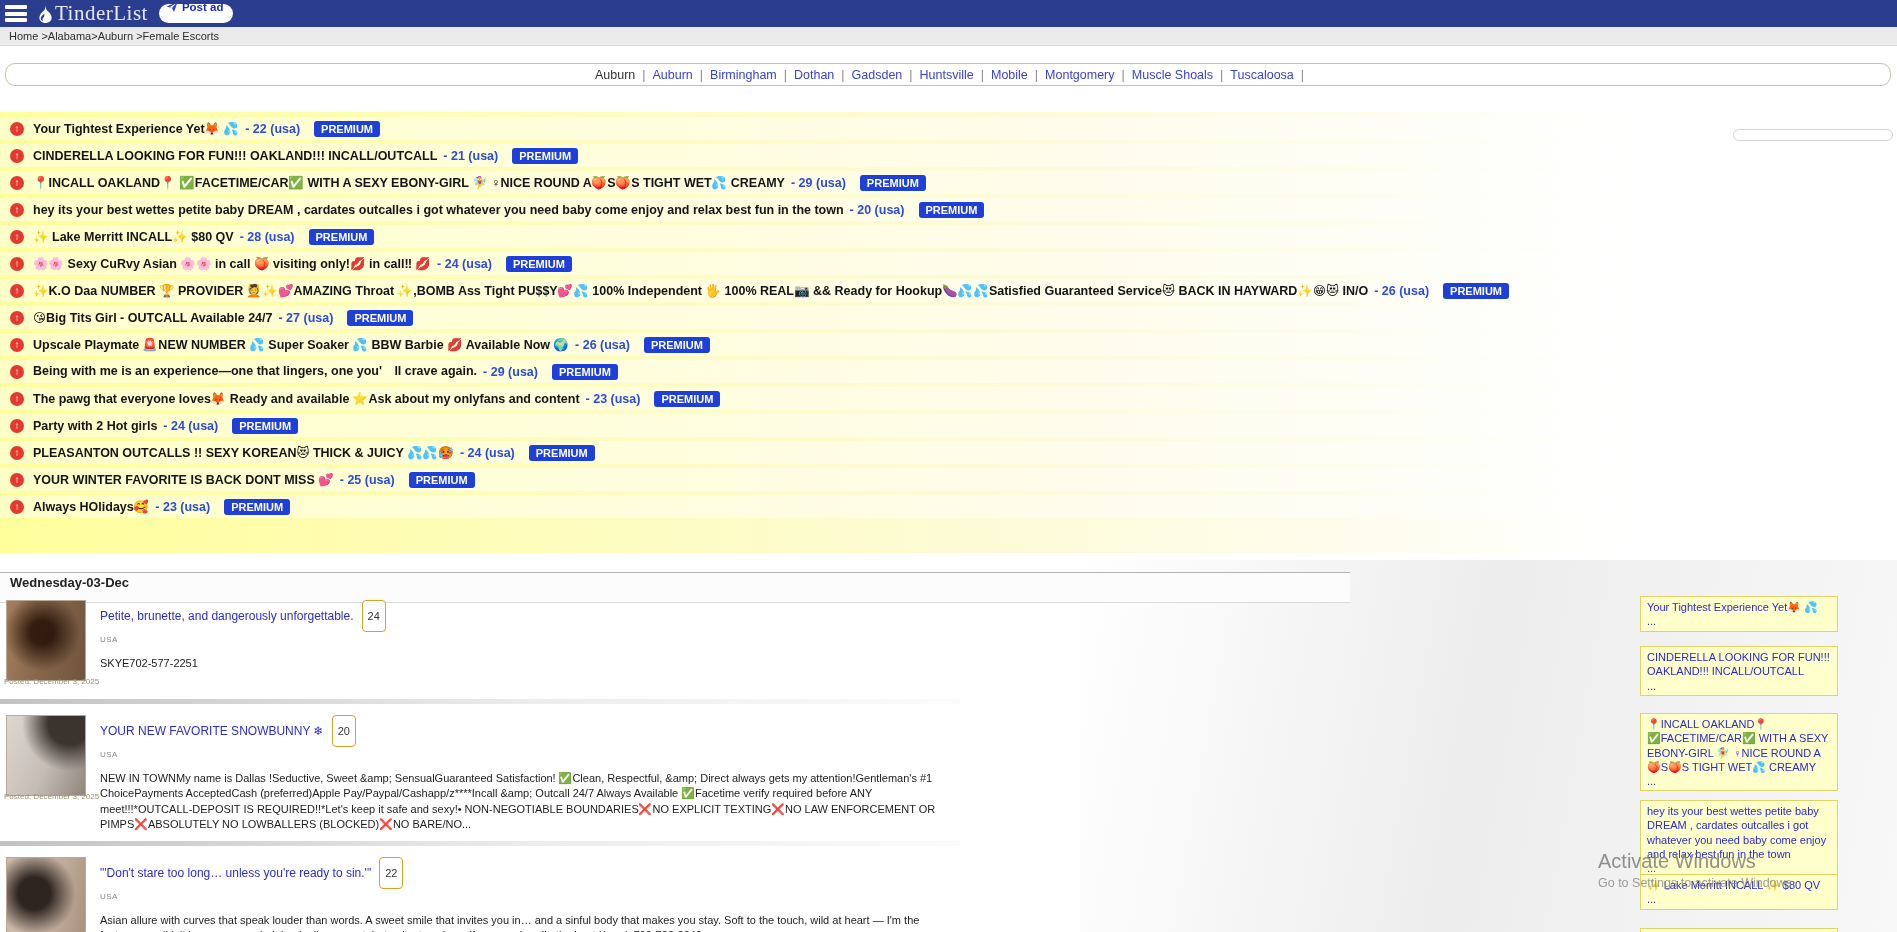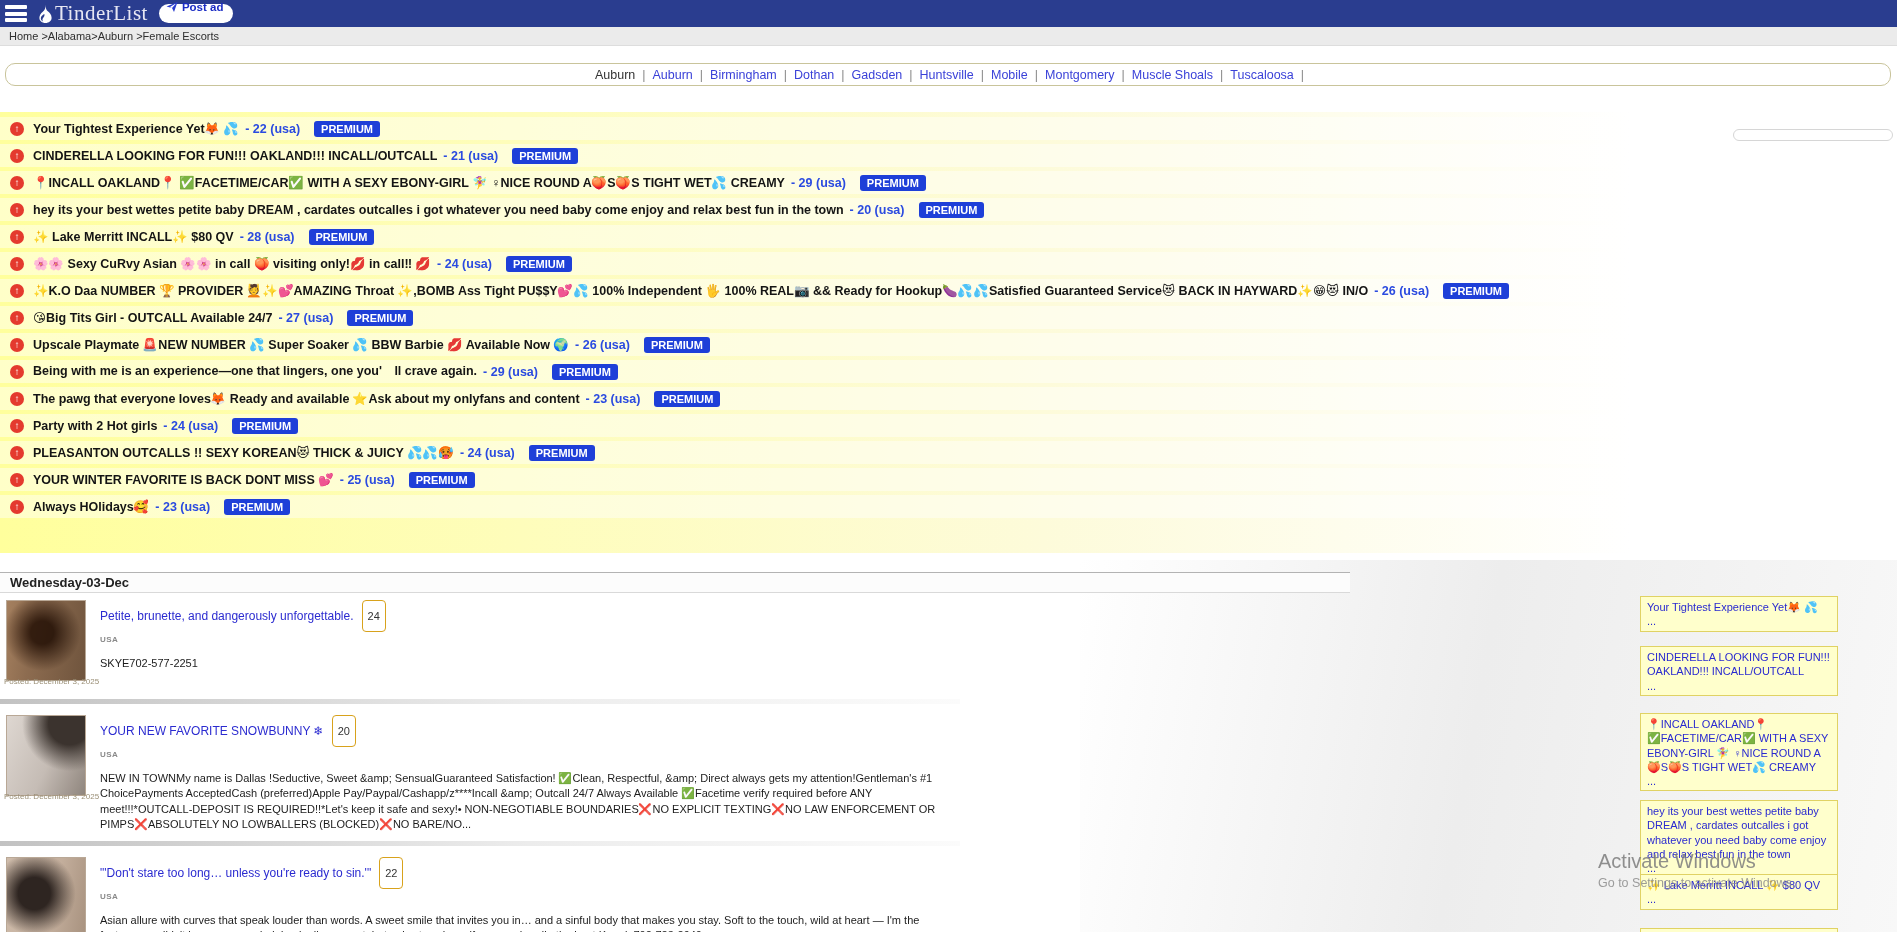--- a/index.html
+++ b/index.html
@@ -33,31 +33,31 @@
   .premium-heading { font-size:13.5px; font-weight:700; color:#111; padding:3px 0 8px 8px; }
   .prow { display:flex; align-items:center; height:23px; margin-bottom:4px; padding-left:10px; background:rgba(255,255,255,0.45); cursor:pointer; }
   .up-icon { flex:0 0 auto; width:14px; height:14px; border-radius:50%; background:#e43a2e; color:#fff; font-size:10px; font-weight:700; line-height:14px; text-align:center; margin-right:9px; }
   .ptitle { font-weight:700; font-size:12.5px; color:#141414; white-space:nowrap; }
   .page-label { color:#2b4be0; font-weight:700; font-size:12.5px; margin-left:6px; white-space:nowrap; }
   .pbadge { background:#1e3fd8; color:#fff; font-weight:700; font-size:11px; padding:2px 7px; border-radius:3px; margin-left:14px; white-space:nowrap; }
 
   .mini-box { position:absolute; left:1733px; top:129px; width:160px; height:12px; background:#fff; border:1px solid #d6d6d6; border-radius:6px; }
 
   
-  .datehead { position:absolute; top:572px; left:0; width:1350px; height:21px; background:#fcfcfc; border-top:1px solid #b3b3b3; border-bottom:1px solid #d9d9d9; font-size:13px; font-weight:600; color:#222; line-height:19px; padding-left:10px; }
+  .datehead { position:absolute; top:572px; left:0; width:1350px; height:31px; background:#fcfcfc; border-top:1px solid #b3b3b3; border-bottom:1px solid #d9d9d9; font-size:13px; font-weight:600; color:#222; line-height:19px; padding-left:10px; }
   .listwrap { position:absolute; top:597px; left:0; width:960px; }
   .listing { position:relative; padding:3px 0 2px 100px; }
   .thumb { position:absolute; left:6px; top:3px; width:80px; height:81px; border:1px solid #b9a896; cursor:pointer; }
   .thumb-1 { background:linear-gradient(100deg,#a5805f 0%,#8d6c50 35%,#6f543d 100%),radial-gradient(circle at 45% 40%, #5c4430 0 18%, transparent 60%); background-blend-mode:multiply; }
   .thumb-2 { background:radial-gradient(circle at 80% 10%, #3b332e 0 22%, transparent 50%),linear-gradient(115deg,#ded7d1 0%,#c5bcb5 55%,#8f857d 100%); }
   .thumb-3 { background:radial-gradient(circle at 35% 45%, #2e2521 0 24%, transparent 62%),linear-gradient(100deg,#cfbcab 0%,#c3ae9c 60%,#a8927f 100%); }
   .posted { position:absolute; left:4px; top:80px; font-size:8px; color:#9a8f76; white-space:nowrap; }
   .ltitle { color:#2b2bd0; font-size:12px; cursor:pointer; }
   .agebox { display:inline-block; border:1px solid #d8a21c; border-radius:4px; background:#fff; font-size:11px; color:#333; padding:8px 5px; margin-left:8px; line-height:14px; }
-  .country { font-size:8px; color:#8a8a8a; letter-spacing:.5px; margin:3px 0 12px;font-weight:bold; }
+  .country { font-size:8px; color:#8a8a8a; letter-spacing:.5px; margin:3px 0 12px; }
   .ldesc { font-size:11px; color:#1c1c1c; line-height:1.4; max-width:840px; }
   .separator { height:5px; background:linear-gradient(to right,#c2c2c2,#ececec 55%,#fbfbfb); margin:6px 0 8px; }
 
   
   .graywash { position:absolute; left:1080px; top:560px; right:0; bottom:0; background:linear-gradient(100deg, rgba(240,240,240,0) 0%, #ededed 48%, #f8f8f8 100%); }
   .sbox { position:absolute; left:1640px; width:198px; background:#ffffcc; border:1px solid #e0d264; padding:3px 6px 2px; font-size:11px; line-height:1.3; color:#2a2ad0; cursor:pointer; }
   .sbox .more { color:#2a2ad0; }
   .wm1 { position:absolute; left:1598px; top:850px; font-size:20px; color:rgba(125,125,125,0.85); z-index:9; pointer-events:none; }
   .wm2 { position:absolute; left:1598px; top:876px; font-size:12.5px; color:rgba(140,140,140,0.85); z-index:9; pointer-events:none; }
 </style>

